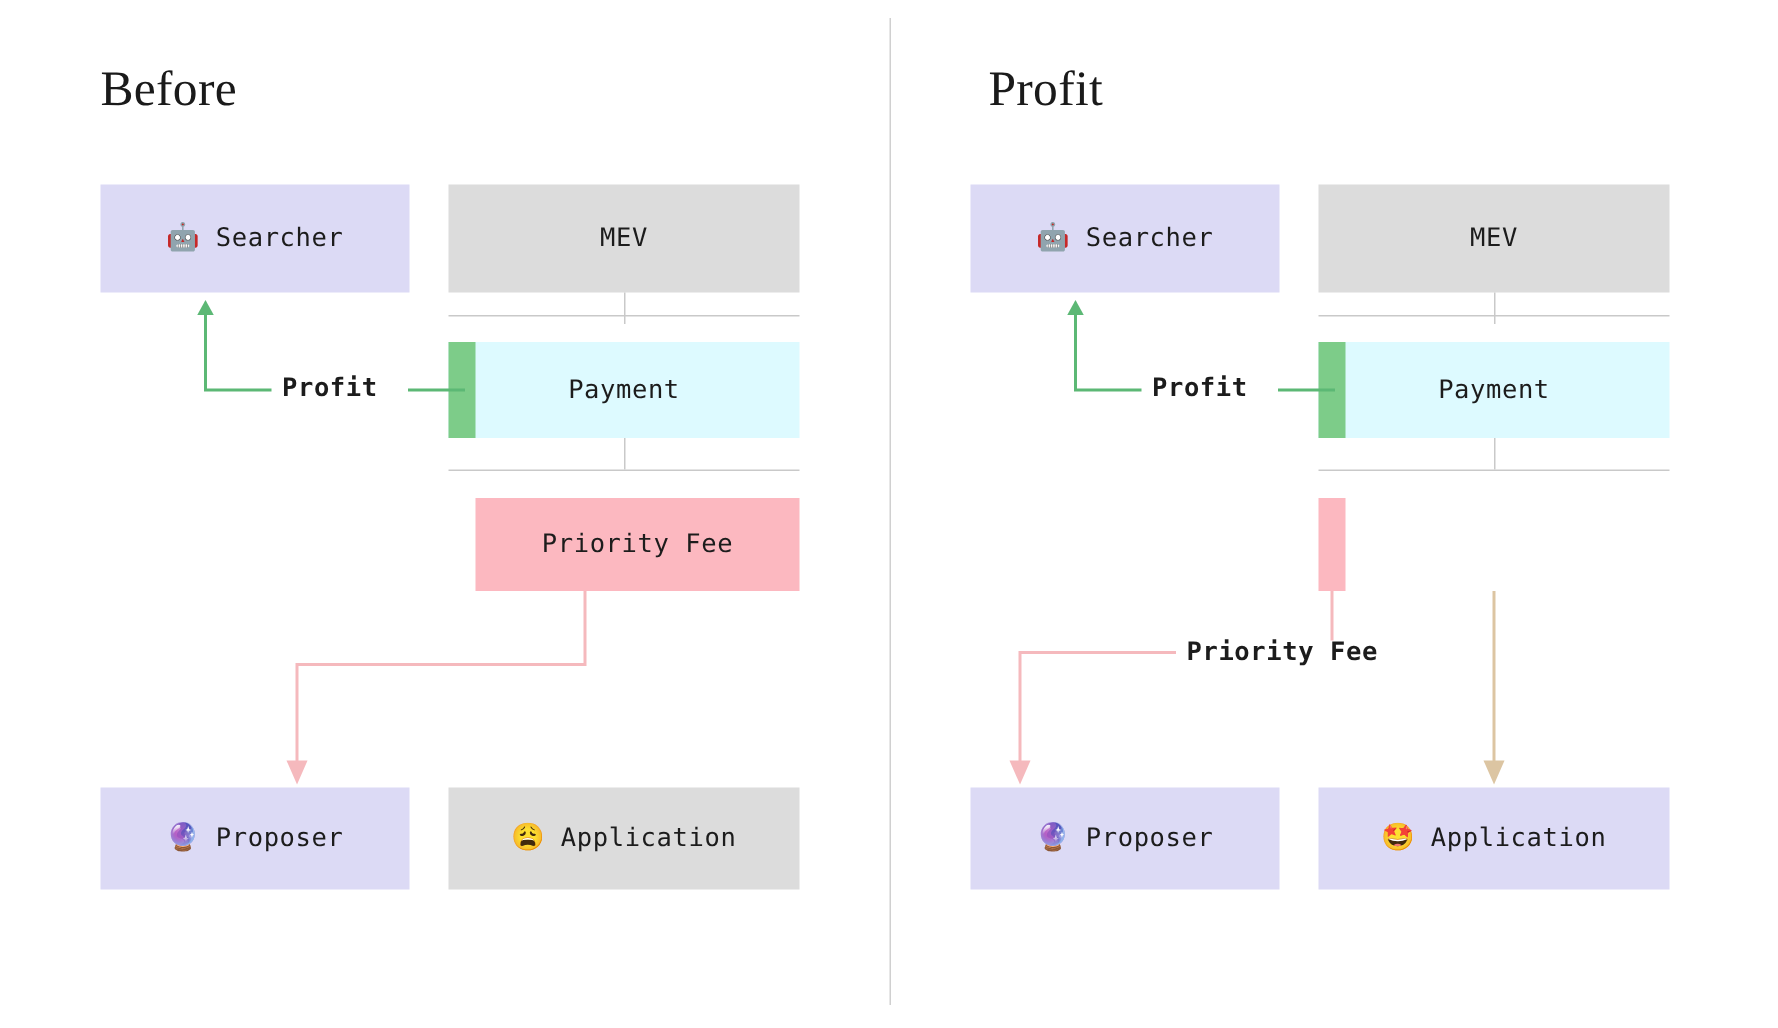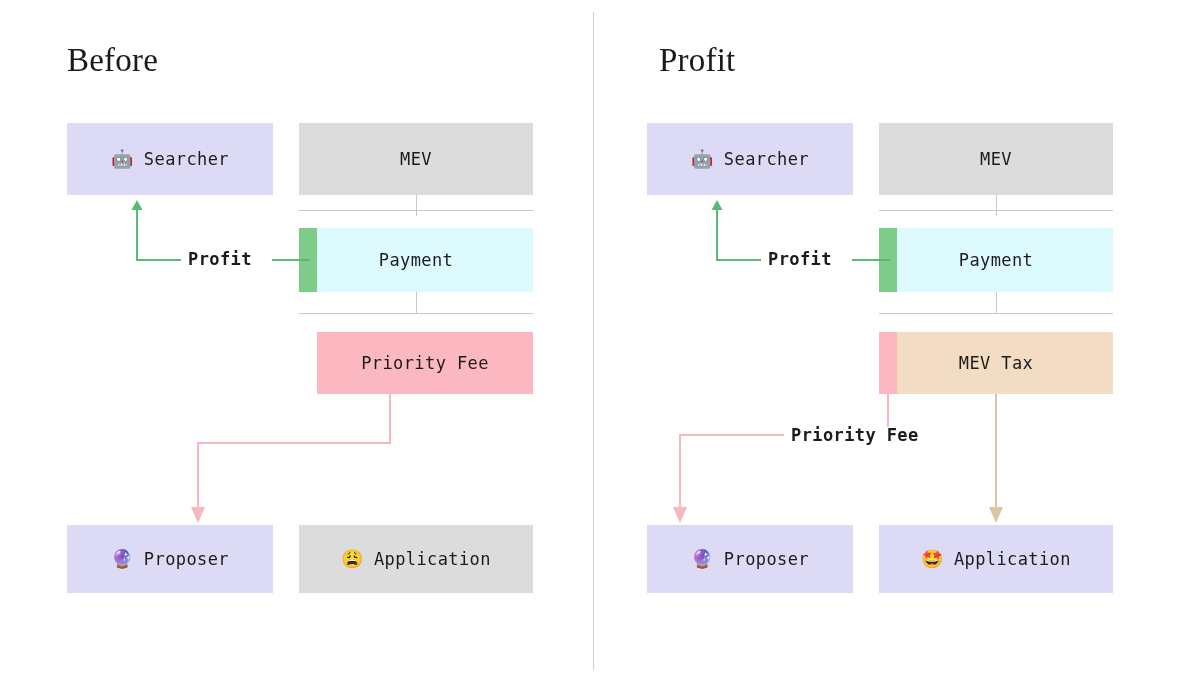--- a/index.html
+++ b/index.html
@@ -182,23 +182,20 @@
   <svg class="conn" style="left:113px; top:195px; width:185px; height:70px;" viewBox="0 0 185 70">
     <path d="M 185 65 L 147 65" fill="none" stroke="#5cb875" stroke-width="2"></path>
     <path d="M 80 65 L 12 65 L 12 13" fill="none" stroke="#5cb875" stroke-width="2"></path>
     <path d="M 12 5 L 6.5 15 L 17.5 15 Z" fill="#5cb875"></path>
   </svg>
   <div class="edge-label" style="left:169px; top:251px;">Profit</div>
 
   <div class="tick" style="left:404px; top:292px; height:21px;"></div>
   <div class="rule" style="left:287px; top:313px; width:234px;"></div>
 
-  <div class="box" style="left:287px; top:332px; width:234px; height:62px; background:#f2dcc4;">
-    <span>MEV Tax</span>
-  </div>
 
   <div class="bar-seg" style="left:287px; top:332px; width:18px; height:62px; background:#fcb8c0;"></div>
 
   <svg class="conn" style="left:80px; top:394px; width:240px; height:132px;" viewBox="0 0 240 132">
     <path d="M 216 0 L 216 41 L 186 41" fill="none" stroke="#f5b9bd" stroke-width="2"></path>
     <path d="M 118 41 L 8 41 L 8 116" fill="none" stroke="#f5b9bd" stroke-width="2"></path>
     <path d="M 8 129 L 1 113 L 15 113 Z" fill="#f5b9bd"></path>
   </svg>
   <div class="edge-label" style="left:192px; top:427px;">Priority Fee</div>
 

